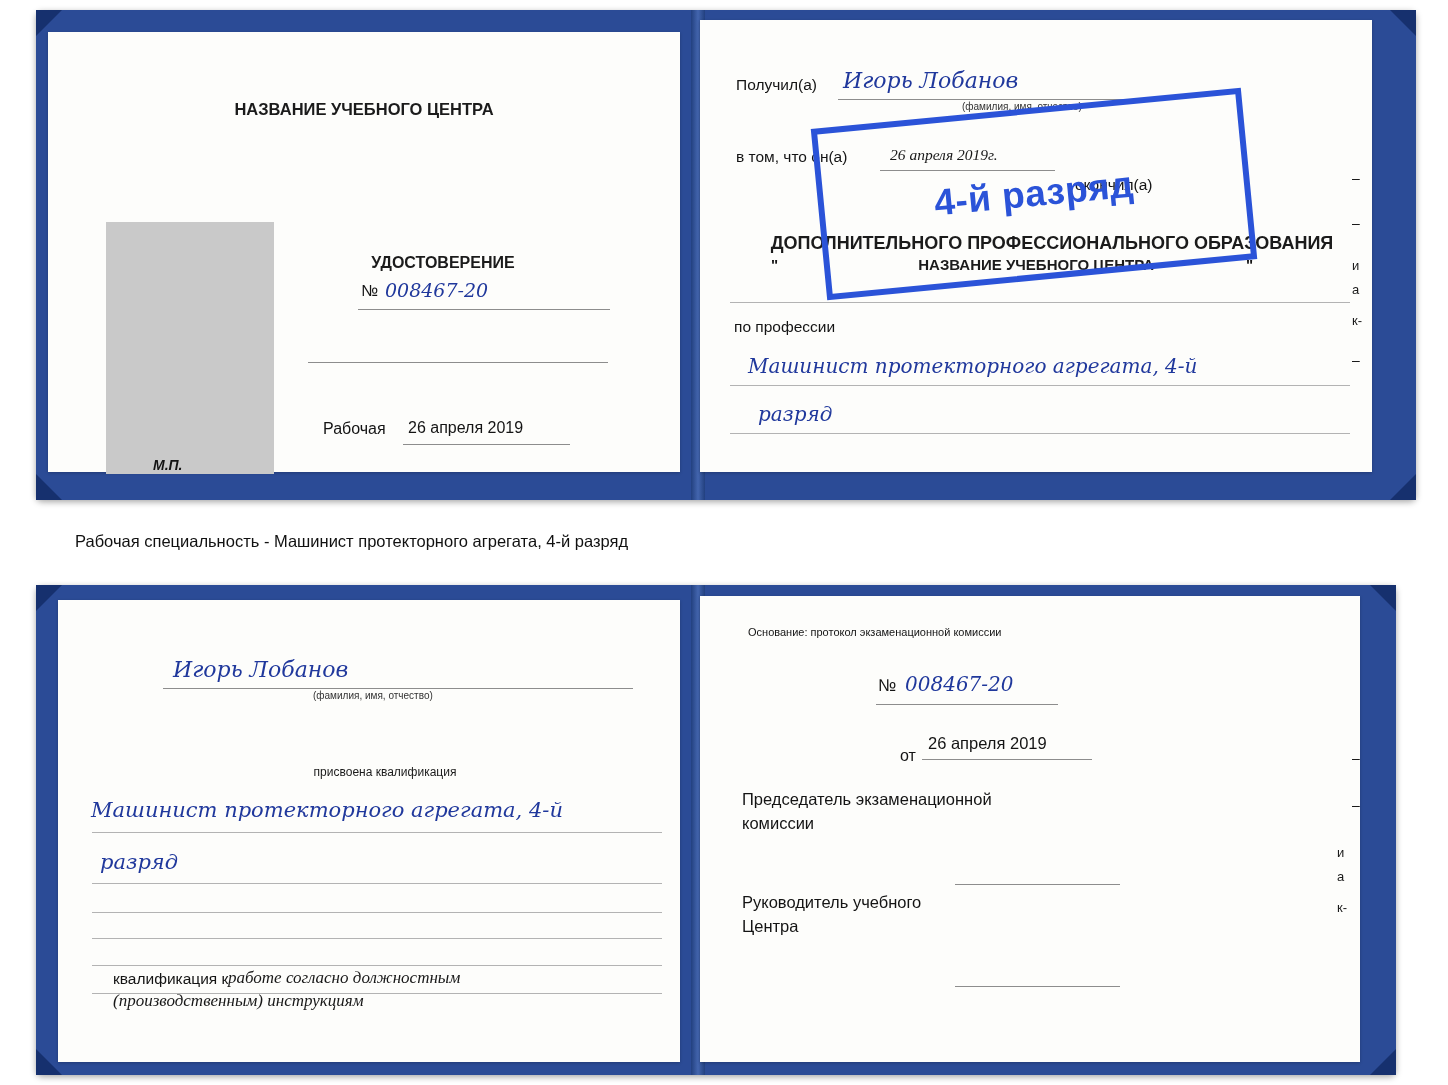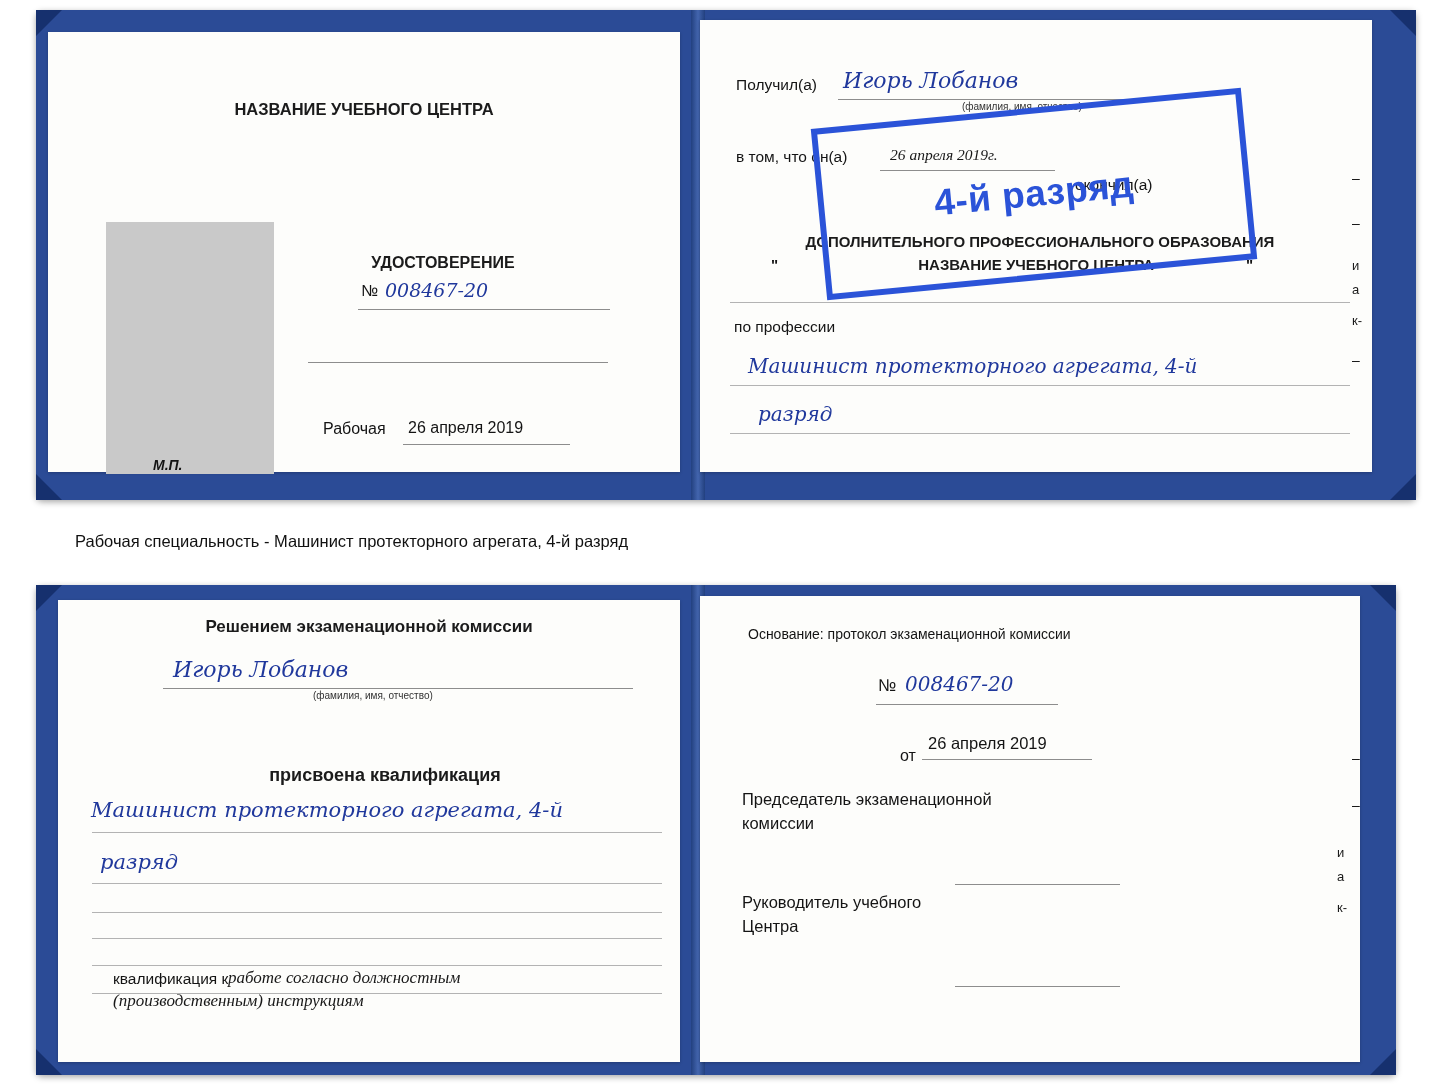--- a/index.html
+++ b/index.html
@@ -175,21 +175,21 @@
     <div class="t" style="left:36px; top:56px; font-size:15.5px;">Получил(а)</div>
     <div class="hand" style="left:143px; top:48px; font-size:22px;">Игорь Лобанов</div>
     <div class="rule" style="left:138px; top:79px; width:320px;"></div>
     <div class="small-note" style="left:262px; top:81px;">(фамилия, имя, отчество)</div>
 
     <div class="t" style="left:36px; top:128px; font-size:15.5px;">в том, что он(а)</div>
     <div class="ital" style="left:190px; top:126px; font-size:15.5px;">26 апреля 2019г.</div>
     <div class="rule" style="left:180px; top:150px; width:175px;"></div>
     <div class="t" style="left:375px; top:128px; font-size:15.5px;margin-top:28px;">окончил(а)</div>
 
-    <div class="center-title" style="left:4px; width:672px; top:213px; font-size:15px;">ДОПОЛНИТЕЛЬНОГО ПРОФЕССИОНАЛЬНОГО ОБРАЗОВАНИЯ</div>
+    <div class="center-title" style="left:16px; width:672px; top:213px; font-size:18px;">ДОПОЛНИТЕЛЬНОГО ПРОФЕССИОНАЛЬНОГО ОБРАЗОВАНИЯ</div>
     <div class="t" style="left:71px; top:236px; font-size:15px; font-weight:bold;">"</div>
     <div class="center-title" style="left:0; width:672px; top:236px; font-size:15px;">НАЗВАНИЕ УЧЕБНОГО ЦЕНТРА</div>
     <div class="t" style="left:546px; top:236px; font-size:15px; font-weight:bold;">"</div>
 
     <div class="rule thin" style="left:30px; top:282px; width:620px;"></div>
 
     <div class="t" style="left:34px; top:298px; font-size:15.5px;">по профессии</div>
 
     <div class="hand" style="left:48px; top:334px; font-size:20px;">Машинист протекторного агрегата, 4-й</div>
     <div class="rule thin" style="left:30px; top:365px; width:620px;"></div>
@@ -213,48 +213,47 @@
 <div class="booklet bottom">
   <div class="fold tl"></div>
   <div class="fold tr"></div>
   <div class="fold bl"></div>
   <div class="fold br"></div>
   <div class="spine" style="left:655px;"></div>
 </div>
 
 <div class="page left-bot">
   <div class="page-inner">
-    <div class="center-title" style="left:0; width:622px; top:17px; font-size:17px;">Решением экзаменационной комиссии</div>
 
     <div class="hand" style="left:115px; top:57px; font-size:22px;">Игорь Лобанов</div>
     <div class="rule" style="left:105px; top:88px; width:470px;"></div>
     <div class="small-note" style="left:255px; top:90px;">(фамилия, имя, отчество)</div>
 
-    <div class="center-title" style="left:0; width:654px; top:165px; font-size:18px; font-weight:bold;">присвоена квалификация</div>
+    <div class="center-title" style="left:0; width:654px; top:165px; font-size:12px; font-weight:normal;">присвоена квалификация</div>
 
     <div class="hand" style="left:33px; top:198px; font-size:21px;">Машинист протекторного агрегата, 4-й</div>
     <div class="rule thin" style="left:34px; top:232px; width:570px;"></div>
 
     <div class="hand" style="left:42px; top:250px; font-size:21px;">разряд</div>
     <div class="rule thin" style="left:34px; top:283px; width:570px;"></div>
 
     <div class="rule thin" style="left:34px; top:312px; width:570px;"></div>
     <div class="rule thin" style="left:34px; top:338px; width:570px;"></div>
     <div class="rule thin" style="left:34px; top:365px; width:570px;"></div>
 
     <div class="t" style="left:55px; top:370px; font-size:15.5px;">квалификация к</div>
     <div class="ital" style="left:170px; top:368px; font-size:17px;">работе согласно должностным</div>
     <div class="rule thin" style="left:34px; top:393px; width:570px;"></div>
     <div class="ital" style="left:55px; top:391px; font-size:17px;">(производственным) инструкциям</div>
   </div>
 </div>
 
 <div class="page right-bot">
   <div class="page-inner">
-    <div class="t" style="left:48px; top:30px; font-size:14px;">Основание: протокол экзаменационной комиссии</div>
+    <div class="t" style="left:48px; top:30px; font-size:11px;">Основание: протокол экзаменационной комиссии</div>
 
     <div class="t" style="left:178px; top:80px; font-size:17px;">№</div>
     <div class="hand" style="left:205px; top:76px; font-size:20px;">008467-20</div>
     <div class="rule" style="left:176px; top:108px; width:182px;"></div>
 
     <div class="t" style="left:200px; top:143px; font-size:16px;margin-top:8px;">от</div>
     <div class="t" style="left:228px; top:138px; font-size:16.5px;">26 апреля 2019</div>
     <div class="rule" style="left:222px; top:163px; width:170px;"></div>
 
     <div class="t" style="left:42px; top:194px; font-size:16.5px;">Председатель экзаменационной</div>

